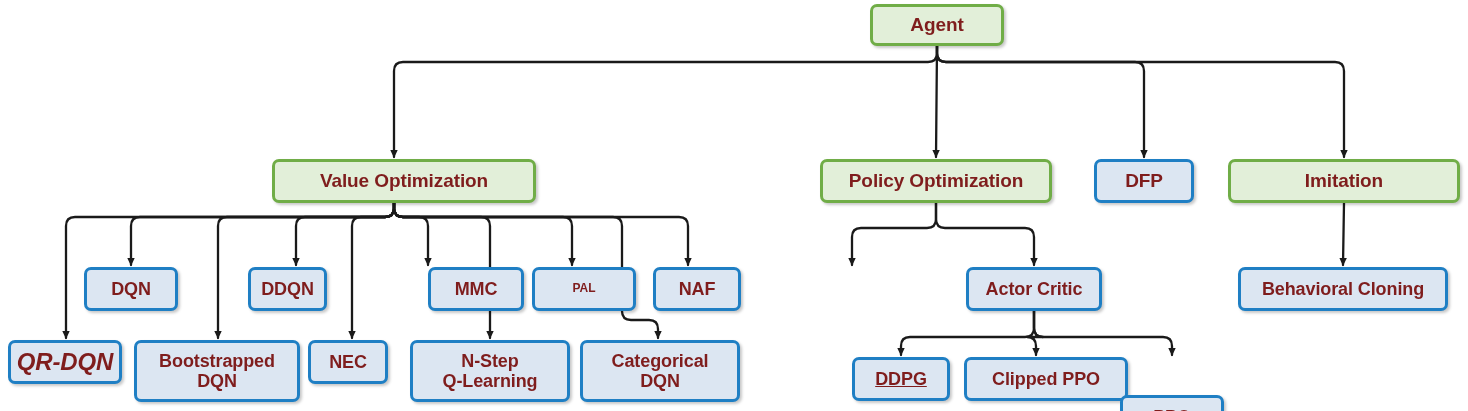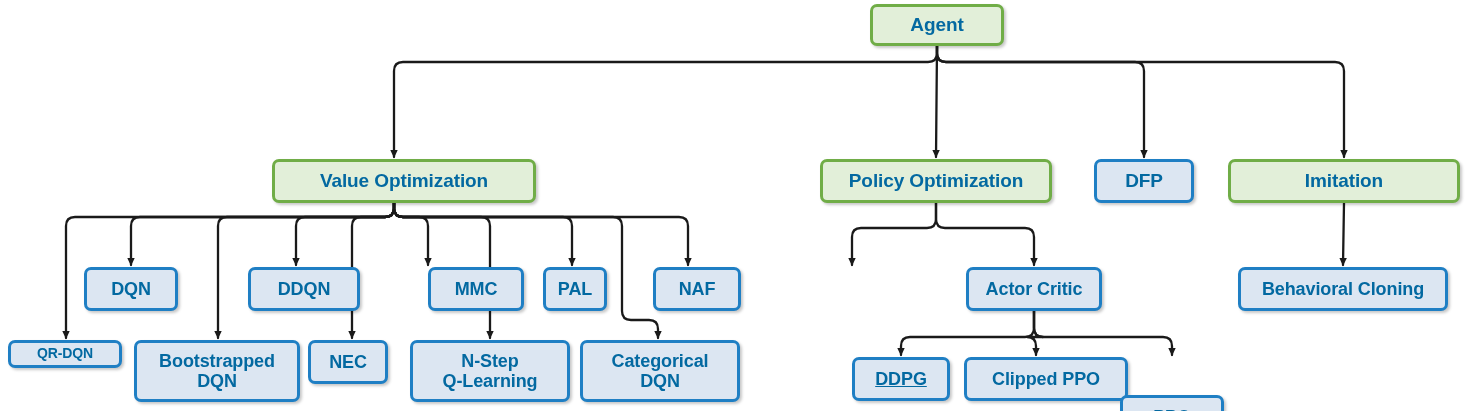--- a/index.html
+++ b/index.html
@@ -29,21 +29,21 @@
     position: absolute;
     box-sizing: border-box;
     display: flex;
     align-items: center;
     justify-content: center;
     text-align: center;
     border-radius: 7px;
     border-width: 3px;
     border-style: solid;
     font-weight: bold;
-    color: #0369a1;
+    color: #7f1d1d;
     line-height: 1.12;
     box-shadow: 2px 2px 3px rgba(0,0,0,0.22);
     white-space: pre-line;
     letter-spacing: -0.1px;
   }
   .node.green {
     background: #e2efd9;
     border-color: #70ad47;
   }
   .node.blue {
@@ -83,27 +83,27 @@
         <path d="M1034,311 L1034,328 Q1034,337 1043,337 L1163,337 Q1172,337 1172,346 L1172,355" marker-end="url(#arrowhead)"></path>
         <path d="M1344,203 L1343,265" marker-end="url(#arrowhead)"></path>
       </g>
   </svg>
 <div class="node green" style="left: 870px; top: 4px; width: 134px; height: 42px; font-size: 19px;">Agent</div>
     <div class="node green" style="left: 272px; top: 159px; width: 264px; height: 44px; font-size: 19px;">Value Optimization</div>
     <div class="node green" style="left: 820px; top: 159px; width: 232px; height: 44px; font-size: 19px;">Policy Optimization</div>
     <div class="node blue" style="left: 1094px; top: 159px; width: 100px; height: 44px; font-size: 19px;">DFP</div>
     <div class="node green" style="left: 1228px; top: 159px; width: 232px; height: 44px; font-size: 19px;">Imitation</div>
     <div class="node blue" style="left: 84px; top: 267px; width: 94px; height: 44px; font-size: 18px;">DQN</div>
-    <div class="node blue" style="left: 248px; top: 267px; width: 112px; height: 44px; font-size: 18px;">DDQN</div>
+    <div class="node blue" style="left: 248px; top: 267px; width: 79px; height: 44px; font-size: 18px;">DDQN</div>
     <div class="node blue" style="left: 380px; top: 267px; width: 96px; height: 44px; font-size: 18px; margin-left: 48px;">MMC</div>
-    <div class="node blue" style="left: 532px; top: 267px; width: 64px; height: 44px; font-size: 18px; margin-left: 11px;">PAL</div>
+    <div class="node blue" style="left: 532px; top: 267px; width: 104px; height: 44px; font-size: 12px;">PAL</div>
     <div class="node blue" style="left: 642px; top: 267px; width: 88px; height: 44px; font-size: 18px; margin-left: 11px;">NAF</div>
     <div class="node blue" style="left: 966px; top: 267px; width: 136px; height: 44px; font-size: 18px;">Actor Critic</div>
     <div class="node blue" style="left: 1238px; top: 267px; width: 210px; height: 44px; font-size: 18px;">Behavioral Cloning</div>
-    <div class="node blue" style="left: 8px; top: 340px; width: 114px; height: 28px; font-size: 14px;">QR-DQN</div>
+    <div class="node blue" style="left: 8px; top: 340px; width: 114px; height: 44px; font-size: 24px; font-style: italic;">QR-DQN</div>
     <div class="node blue" style="left: 134px; top: 340px; width: 166px; height: 62px; font-size: 18px;">Bootstrapped
 DQN</div>
     <div class="node blue" style="left: 308px; top: 340px; width: 80px; height: 44px; font-size: 18px;">NEC</div>
     <div class="node blue" style="left: 410px; top: 340px; width: 160px; height: 62px; font-size: 18px;">N-Step
 Q-Learning</div>
     <div class="node blue" style="left: 580px; top: 340px; width: 160px; height: 62px; font-size: 18px;">Categorical
 DQN</div>
     <div class="node blue" style="left: 852px; top: 357px; width: 98px; height: 44px; font-size: 18px; text-decoration: underline;">DDPG</div>
     <div class="node blue" style="left: 964px; top: 357px; width: 164px; height: 44px; font-size: 18px;">Clipped PPO</div>
     <div class="node blue" style="left: 1120px; top: 357px; width: 104px; height: 44px; font-size: 18px; margin-top: 38px;">PPO</div>

